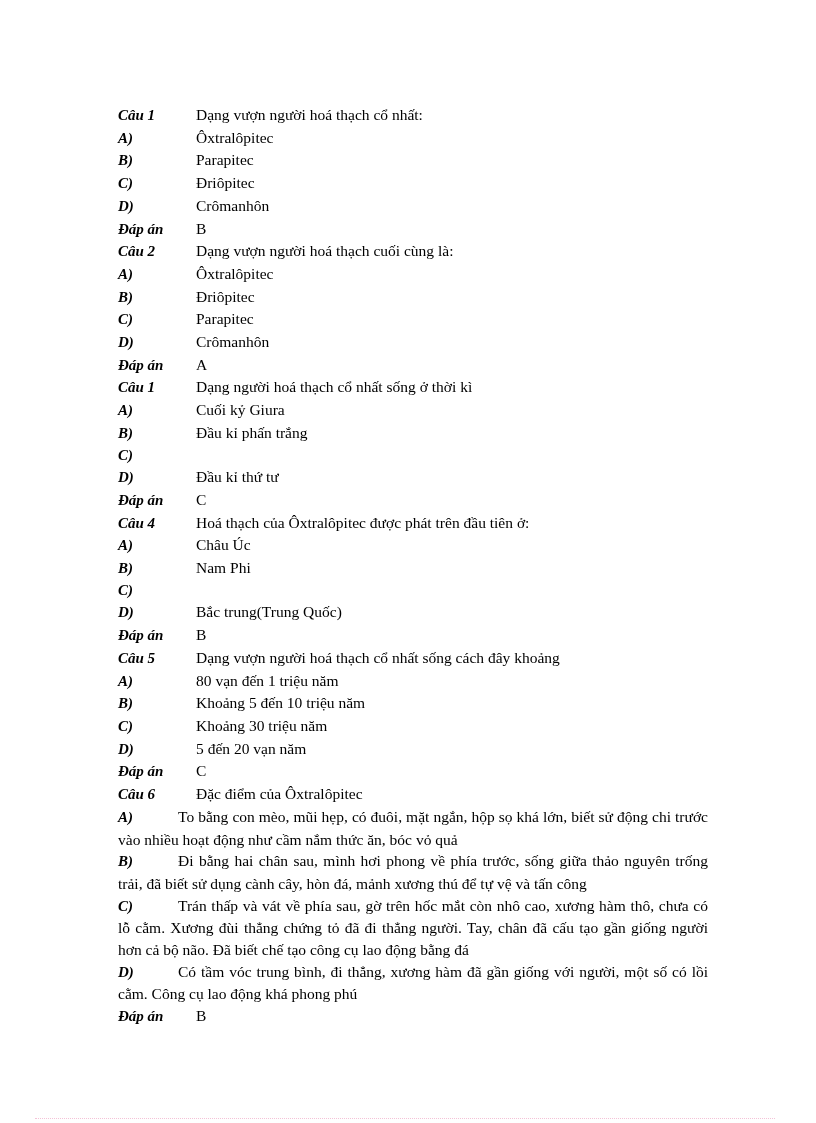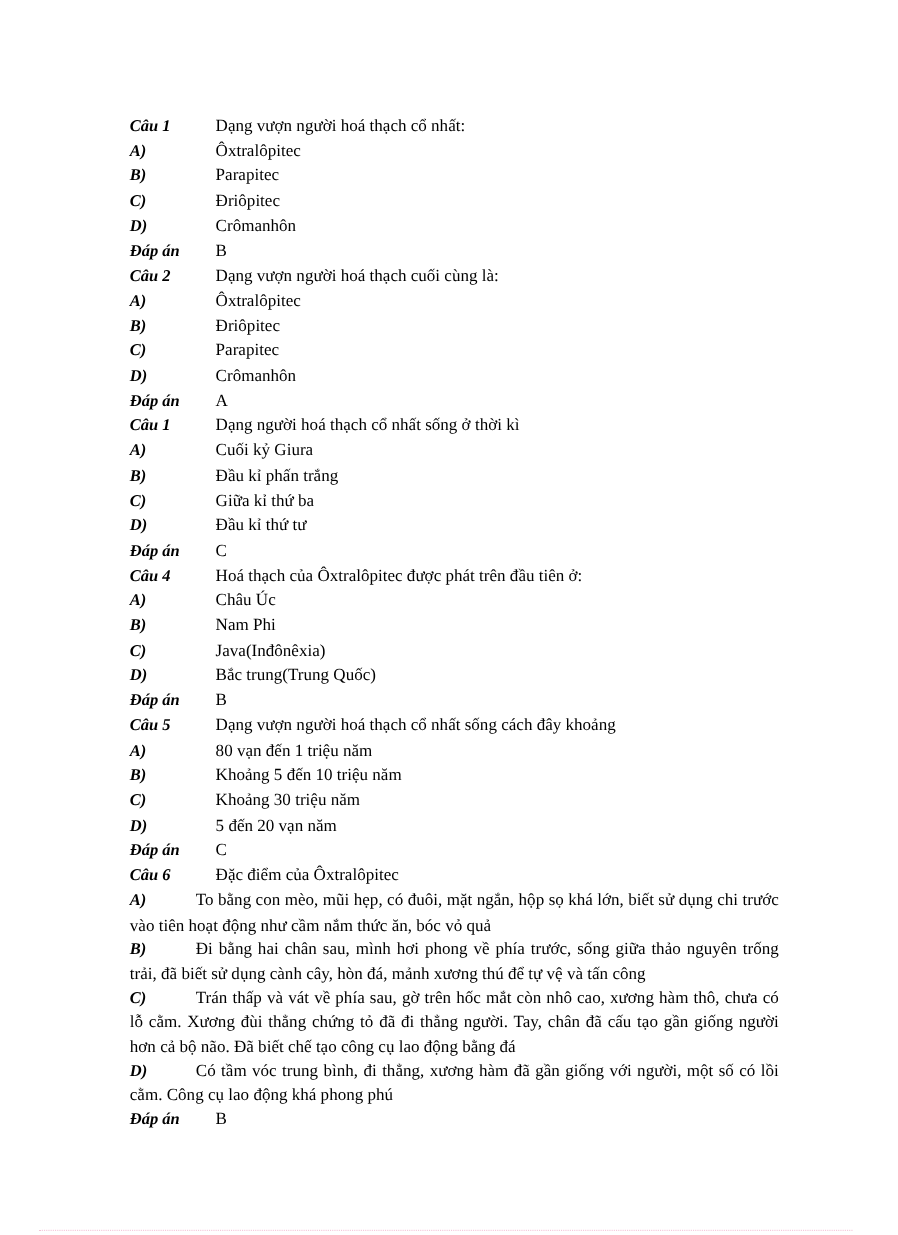--- a/index.html
+++ b/index.html
@@ -152,21 +152,20 @@
       <div class="row">
         <span class="label">A)</span>
         <span class="body-text">Cuối kỷ Giura</span>
       </div>
       <div class="row">
         <span class="label">B)</span>
         <span class="body-text">Đầu kỉ phấn trắng</span>
       </div>
       <div class="row">
         <span class="label">C)</span>
-        <span class="body-text">Giữa kỉ thứ ba</span>
       </div>
       <div class="row">
         <span class="label">D)</span>
         <span class="body-text">Đầu kỉ thứ tư</span>
       </div>
       <div class="row">
         <span class="label">Đáp án</span>
         <span class="body-text">C</span>
       </div>
     </div>
@@ -179,21 +178,20 @@
       <div class="row">
         <span class="label">A)</span>
         <span class="body-text">Châu Úc</span>
       </div>
       <div class="row">
         <span class="label">B)</span>
         <span class="body-text">Nam Phi</span>
       </div>
       <div class="row">
         <span class="label">C)</span>
-        <span class="body-text">Java(Inđônêxia)</span>
       </div>
       <div class="row">
         <span class="label">D)</span>
         <span class="body-text">Bắc trung(Trung  Quốc)</span>
       </div>
       <div class="row">
         <span class="label">Đáp án</span>
         <span class="body-text">B</span>
       </div>
     </div>
@@ -226,21 +224,21 @@
     </div>
 
     <div class="q-block">
       <div class="row">
         <span class="label">Câu 6</span>
         <span class="body-text">Đặc điểm của Ôxtralôpitec</span>
       </div>
 
       <div class="row longform">
         <div class="longform-inner">
-          <span class="label">A)</span><span class="gap"></span><span class="body-text">To bằng con mèo, mũi hẹp, có đuôi, mặt ngắn, hộp sọ khá lớn, biết sử dụng chi trước vào tiên hoạt động như cầm nắm thức ăn, bóc vỏ quả</span>
+          <span class="label">A)</span><span class="gap"></span><span class="body-text">To bằng con mèo, mũi hẹp, có đuôi, mặt ngắn, hộp sọ khá lớn, biết sử động chi trước vào nhiều hoạt động như cầm nắm thức ăn, bóc vỏ quả</span>
         </div>
       </div>
 
       <div class="row longform">
         <div class="longform-inner">
           <span class="label">B)</span><span class="gap"></span><span class="body-text">Đi bằng hai chân sau, mình hơi phong về phía trước, sống giữa thảo nguyên trống trải, đã biết sử dụng cành cây, hòn đá, mảnh xương thú để tự vệ và tấn công</span>
         </div>
       </div>
 
       <div class="row longform">

